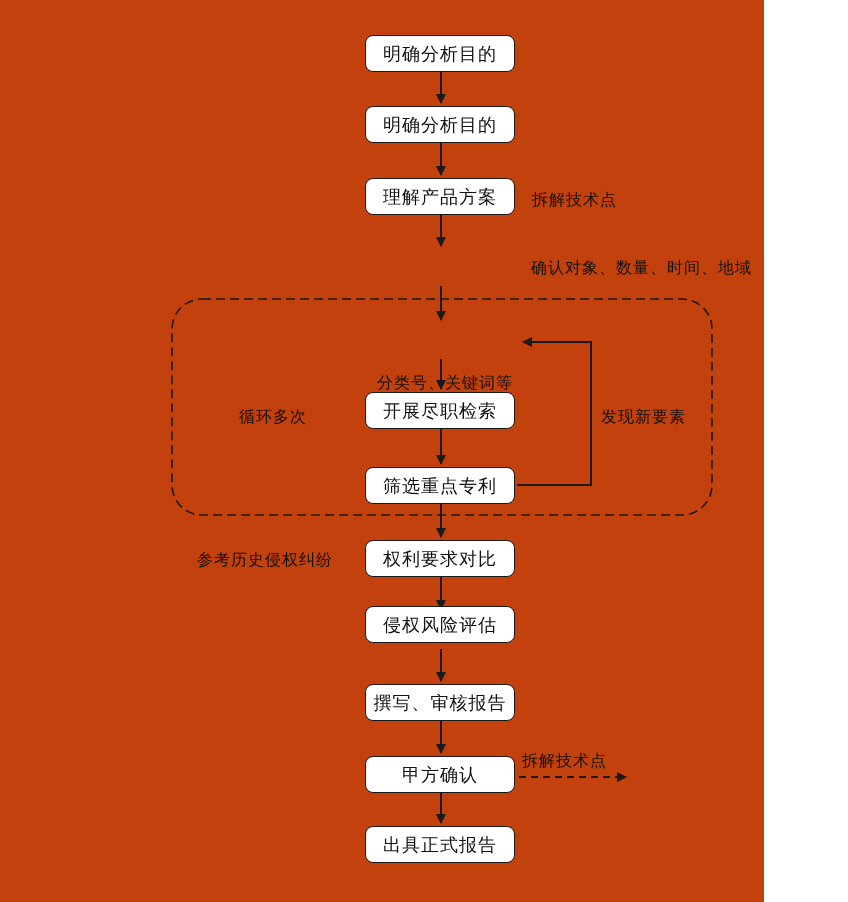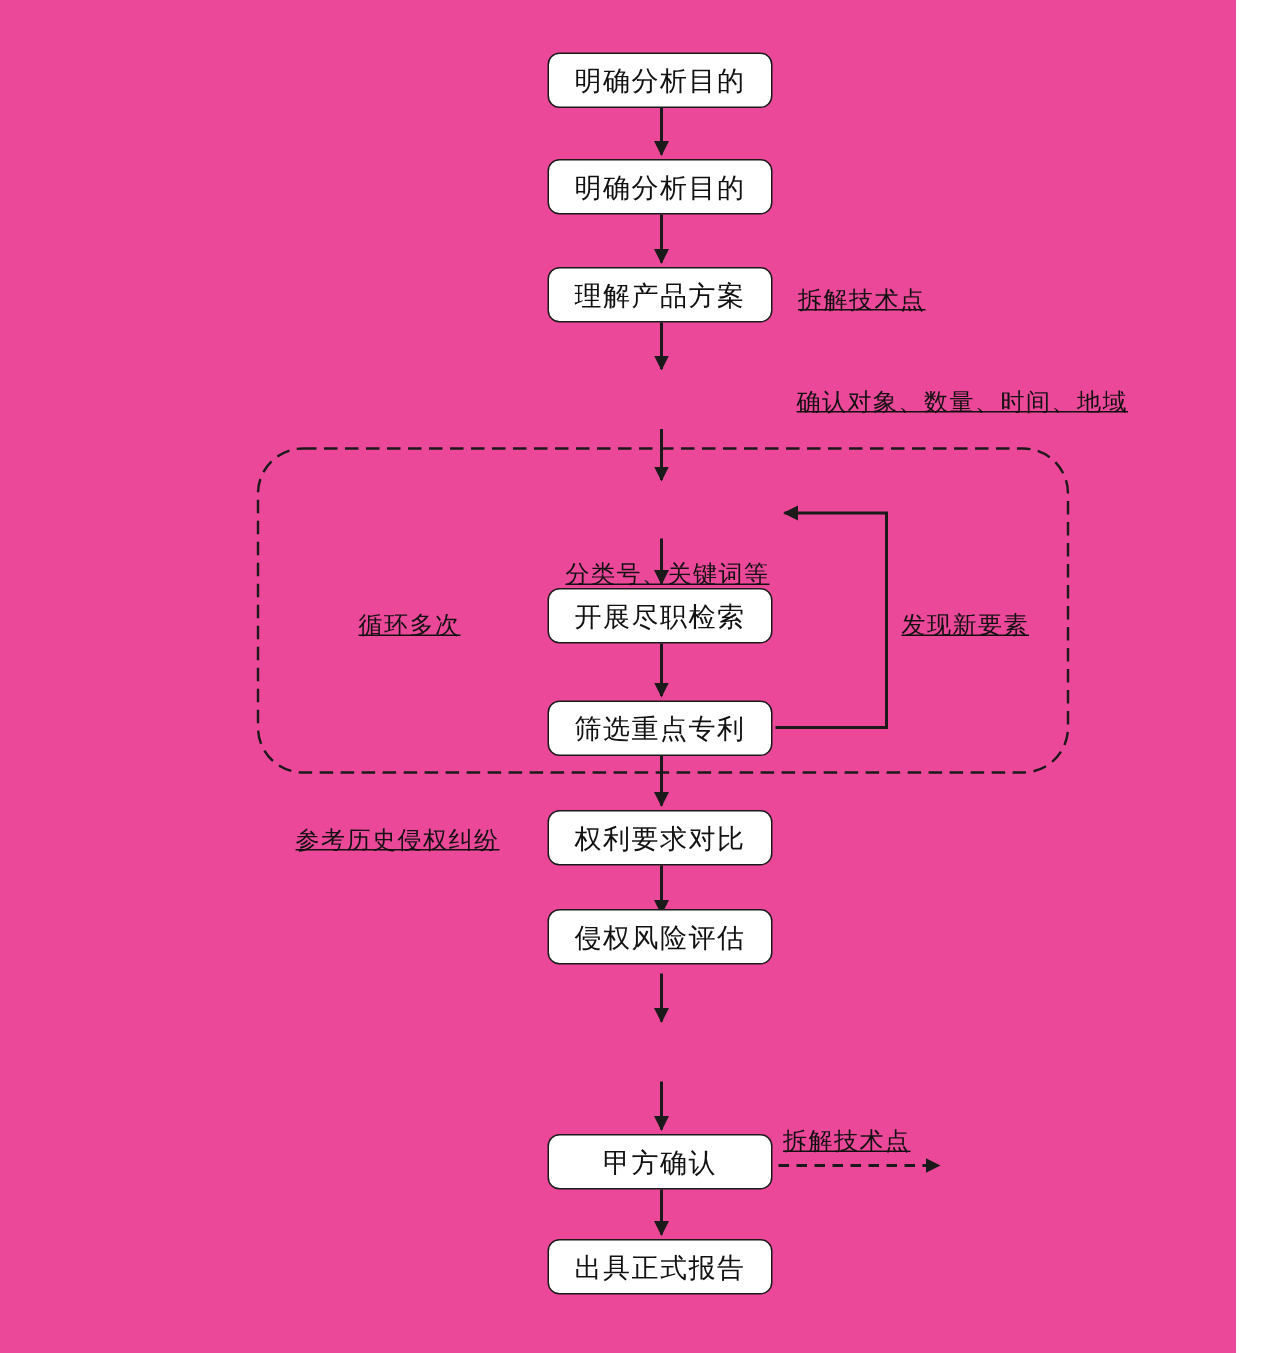--- a/index.html
+++ b/index.html
@@ -2,23 +2,23 @@
 <html><head>
 <meta charset="utf-8">
 <style>
   html, body {
     margin: 0;
     padding: 0;
     background: #ffffff;
   }
   #canvas {
     position: relative;
-    width: 824px;
+    width: 764px;
     height: 902px;
-    background: #ec4899;
+    background: #c2410c;
     font-family: "Liberation Serif", "DejaVu Serif", serif;
     color: #111111;
     overflow: hidden;
   }
   .node {
     position: absolute;
     width: 150px;
     height: 37px;
     left: 365px;
     border: 1.6px solid #1a1a1a;
@@ -38,21 +38,20 @@
     width: 146px;
     border-style: dashed;
     border-width: 1.5px;
   }
   .note {
     position: absolute;
     font-size: 16px;
     letter-spacing: 1px;
     white-space: nowrap;
     z-index: 4;
-    text-decoration: underline;
   }
   .note.online {
     z-index: 2; 
   }
   svg#connectors {
     position: absolute;
     left: 0;
     top: 0;
     z-index: 1;
   }
@@ -88,20 +87,21 @@
     <line x1="519" y1="777" x2="626" y2="777" stroke="#1a1a1a" stroke-width="2" stroke-dasharray="7 5" marker-end="url(#arrow)"></line>
   </svg>
 
   <div class="node" style="top:35px">明确分析目的</div>
   <div class="node" style="top:106px">明确分析目的</div>
   <div class="node" style="top:178px">理解产品方案</div>
   <div class="node" style="top:392px">开展尽职检索</div>
   <div class="node" style="top:467px">筛选重点专利</div>
   <div class="node" style="top:540px">权利要求对比</div>
   <div class="node" style="top:606px">侵权风险评估</div>
+  <div class="node" style="top:684px">撰写、审核报告</div>
   <div class="node" style="top:756px">甲方确认</div>
   <div class="node" style="top:826px">出具正式报告</div>
 
 
   <div class="note" style="left:532px; top:190px">拆解技术点</div>
 
   <div class="note" style="left:531px; top:258px">确认对象、数量、时间、地域</div>
 
   <div class="note online" style="left:377px; top:373px">分类号、关键词等</div>
 

